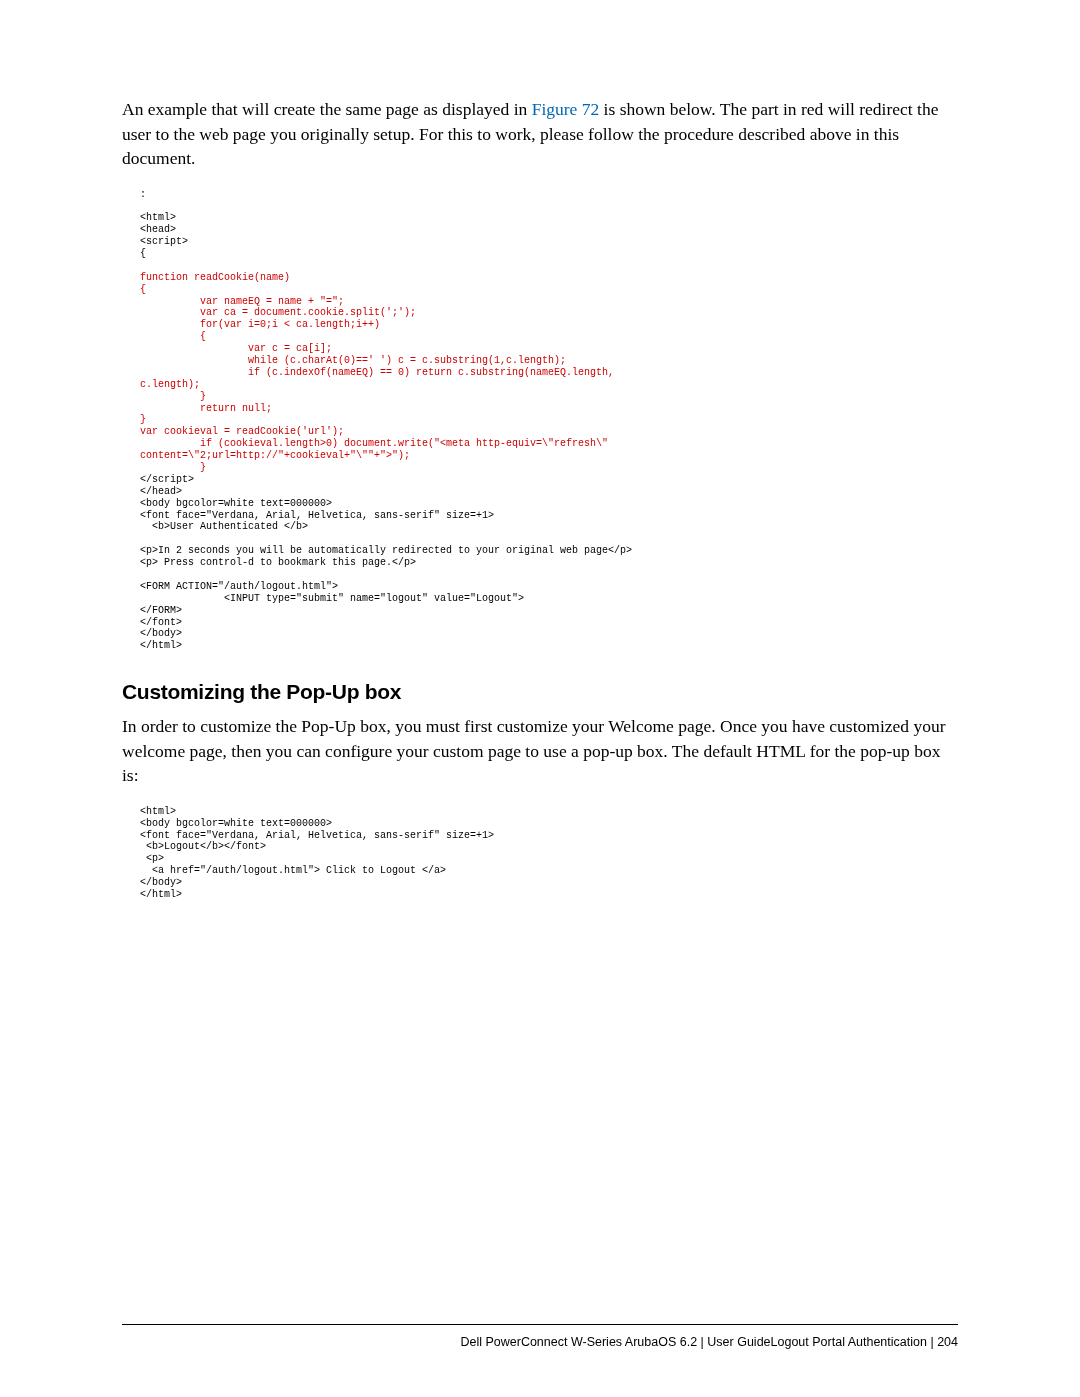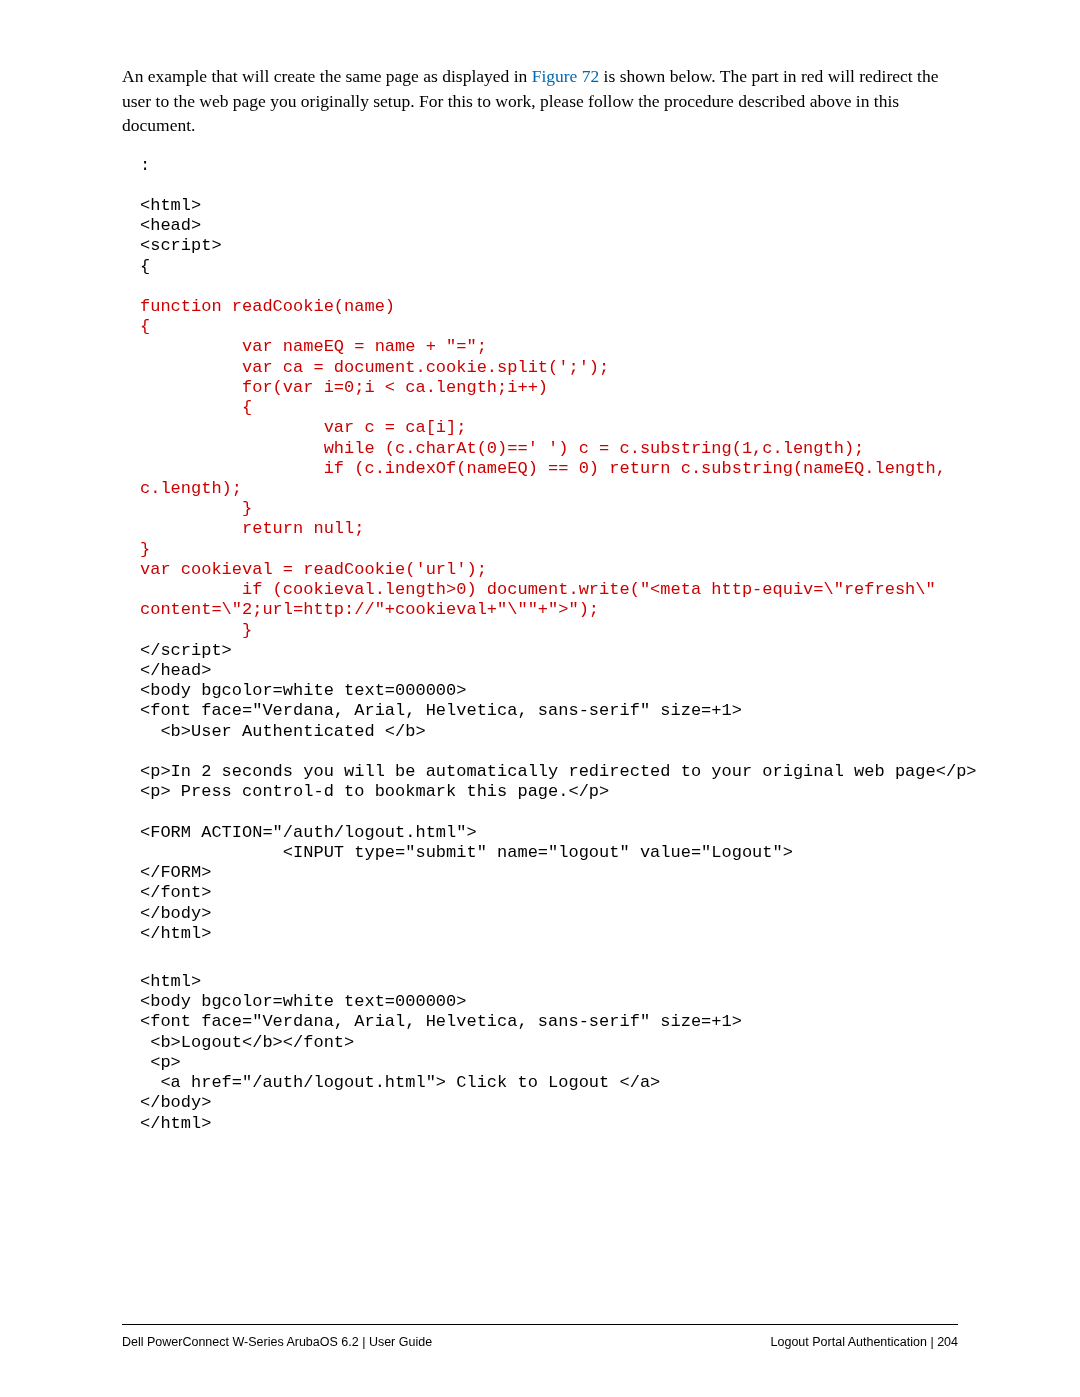--- a/index.html
+++ b/index.html
@@ -4,34 +4,34 @@
 <style>
   * { margin: 0; padding: 0; box-sizing: border-box; }
   body {
     background: #ffffff;
     width: 1080px;
     height: 1397px;
     position: relative;
     font-family: Georgia, 'Times New Roman', serif;
   }
   .content {
-    padding: 64px 122px 0 122px;
+    padding: 97px 122px 0 122px;
   }
   .intro-text {
     font-size: 17.5px;
     line-height: 1.4;
     color: #000;
     margin-bottom: 18px;
   }
   .figure-link {
     color: #0068b3;
   }
   .code-block {
     font-family: 'Courier New', Courier, monospace;
-    font-size: 17px;
+    font-size: 10px;
     line-height: 1.19;
     color: #000;
     white-space: pre;
     padding-left: 18px;
     margin-bottom: 28px;
   }
   .code-red { color: #cc0000; }
   .section-heading {
     font-family: Arial, Helvetica, sans-serif;
     font-size: 21px;
@@ -52,21 +52,21 @@
     left: 0;
     width: 100%;
     padding: 0 122px;
   }
   .footer-line {
     border-top: 0.5px solid #000;
     margin-bottom: 10px;
   }
   .footer-row {
     display: flex;
-    justify-content: space-between;
+    justify-content: flex-end;
     font-family: Arial, Helvetica, sans-serif;
     font-size: 12.5px;
     color: #000;
   }
 </style>
 </head>
 <body>
 
 <div class="content">
   <p class="intro-text">
@@ -106,21 +106,23 @@
 <span>&lt;p&gt;In 2 seconds you will be automatically redirected to your original web page&lt;/p&gt;</span>
 <span>&lt;p&gt; Press control-d to bookmark this page.&lt;/p&gt;</span>
 
 <span>&lt;FORM ACTION="/auth/logout.html"&gt;</span>
 <span>              &lt;INPUT type="submit" name="logout" value="Logout"&gt;</span>
 <span>&lt;/FORM&gt;</span>
 <span>&lt;/font&gt;</span>
 <span>&lt;/body&gt;</span>
 <span>&lt;/html&gt;</span></div>
 
+  <h2 class="section-heading">Customizing the Pop-Up box</h2>
 
+  <p class="section-text">In order to customize the Pop-Up box, you must first customize your Welcome page. Once you have customized your welcome page, then you can configure your custom page to use a pop-up box. The default HTML for the pop-up box is:</p>
 
   <div class="code-block"><span>&lt;html&gt;</span>
 <span>&lt;body bgcolor=white text=000000&gt;</span>
 <span>&lt;font face="Verdana, Arial, Helvetica, sans-serif" size=+1&gt;</span>
 <span> &lt;b&gt;Logout&lt;/b&gt;&lt;/font&gt;</span>
 <span> &lt;p&gt;</span>
 <span>  &lt;a href="/auth/logout.html"&gt; Click to Logout &lt;/a&gt;</span>
 <span>&lt;/body&gt;</span>
 <span>&lt;/html&gt;</span></div>
 

